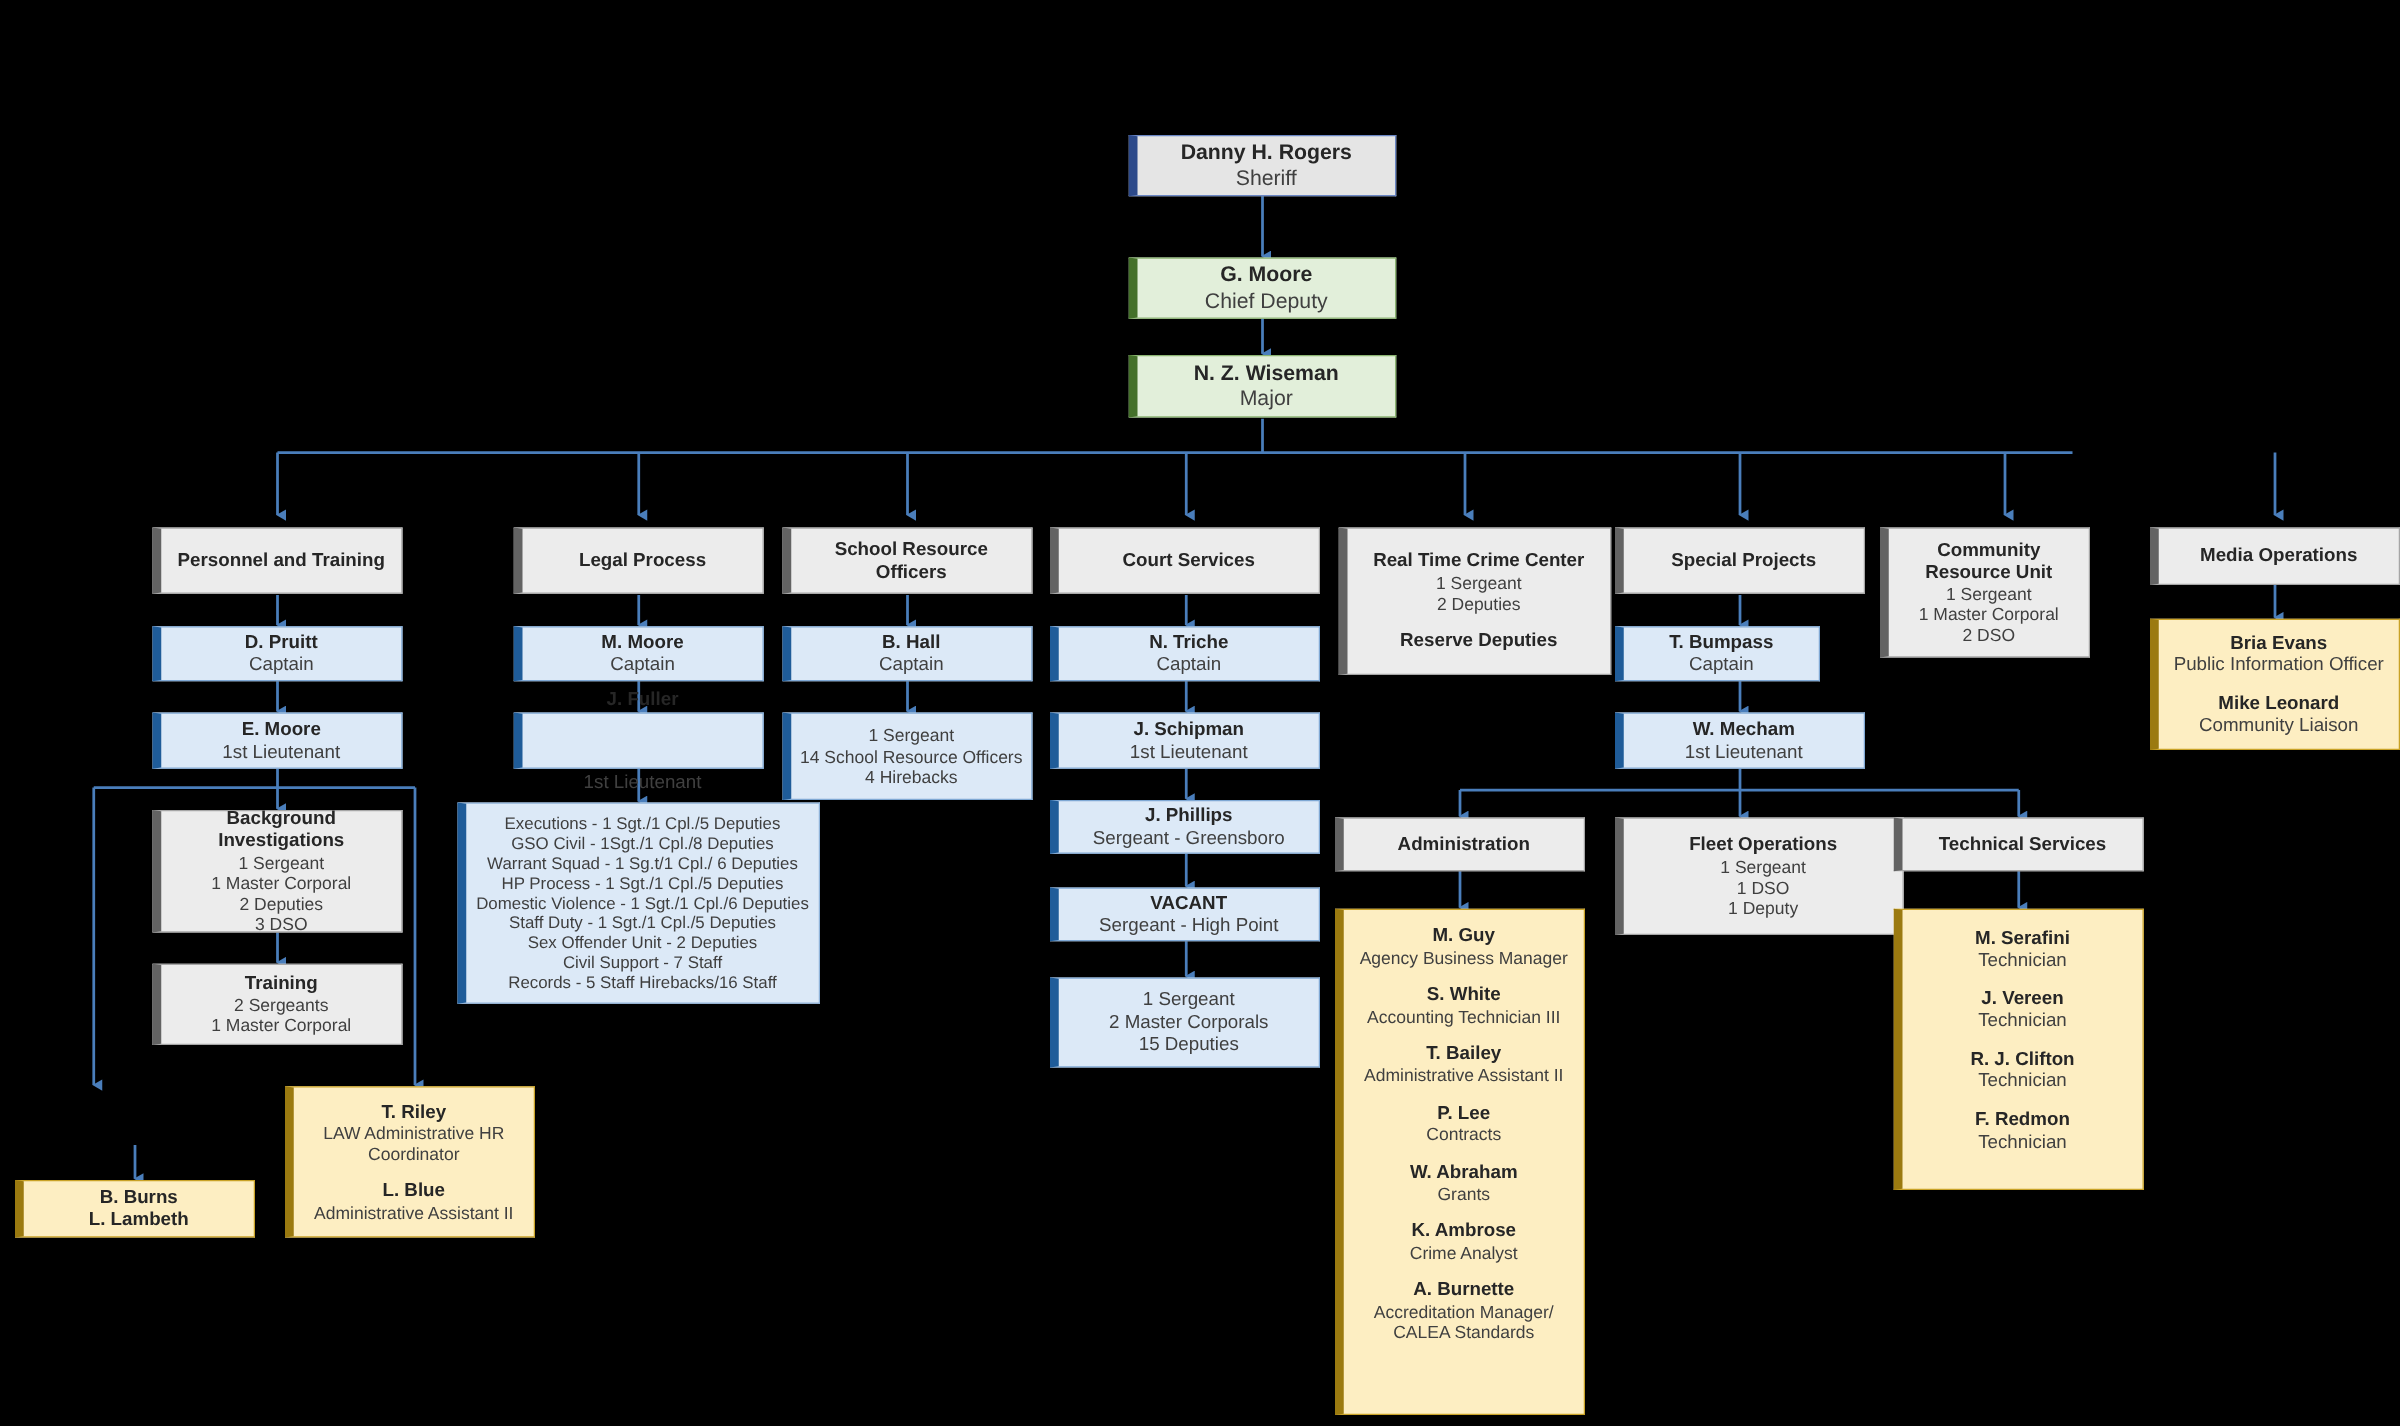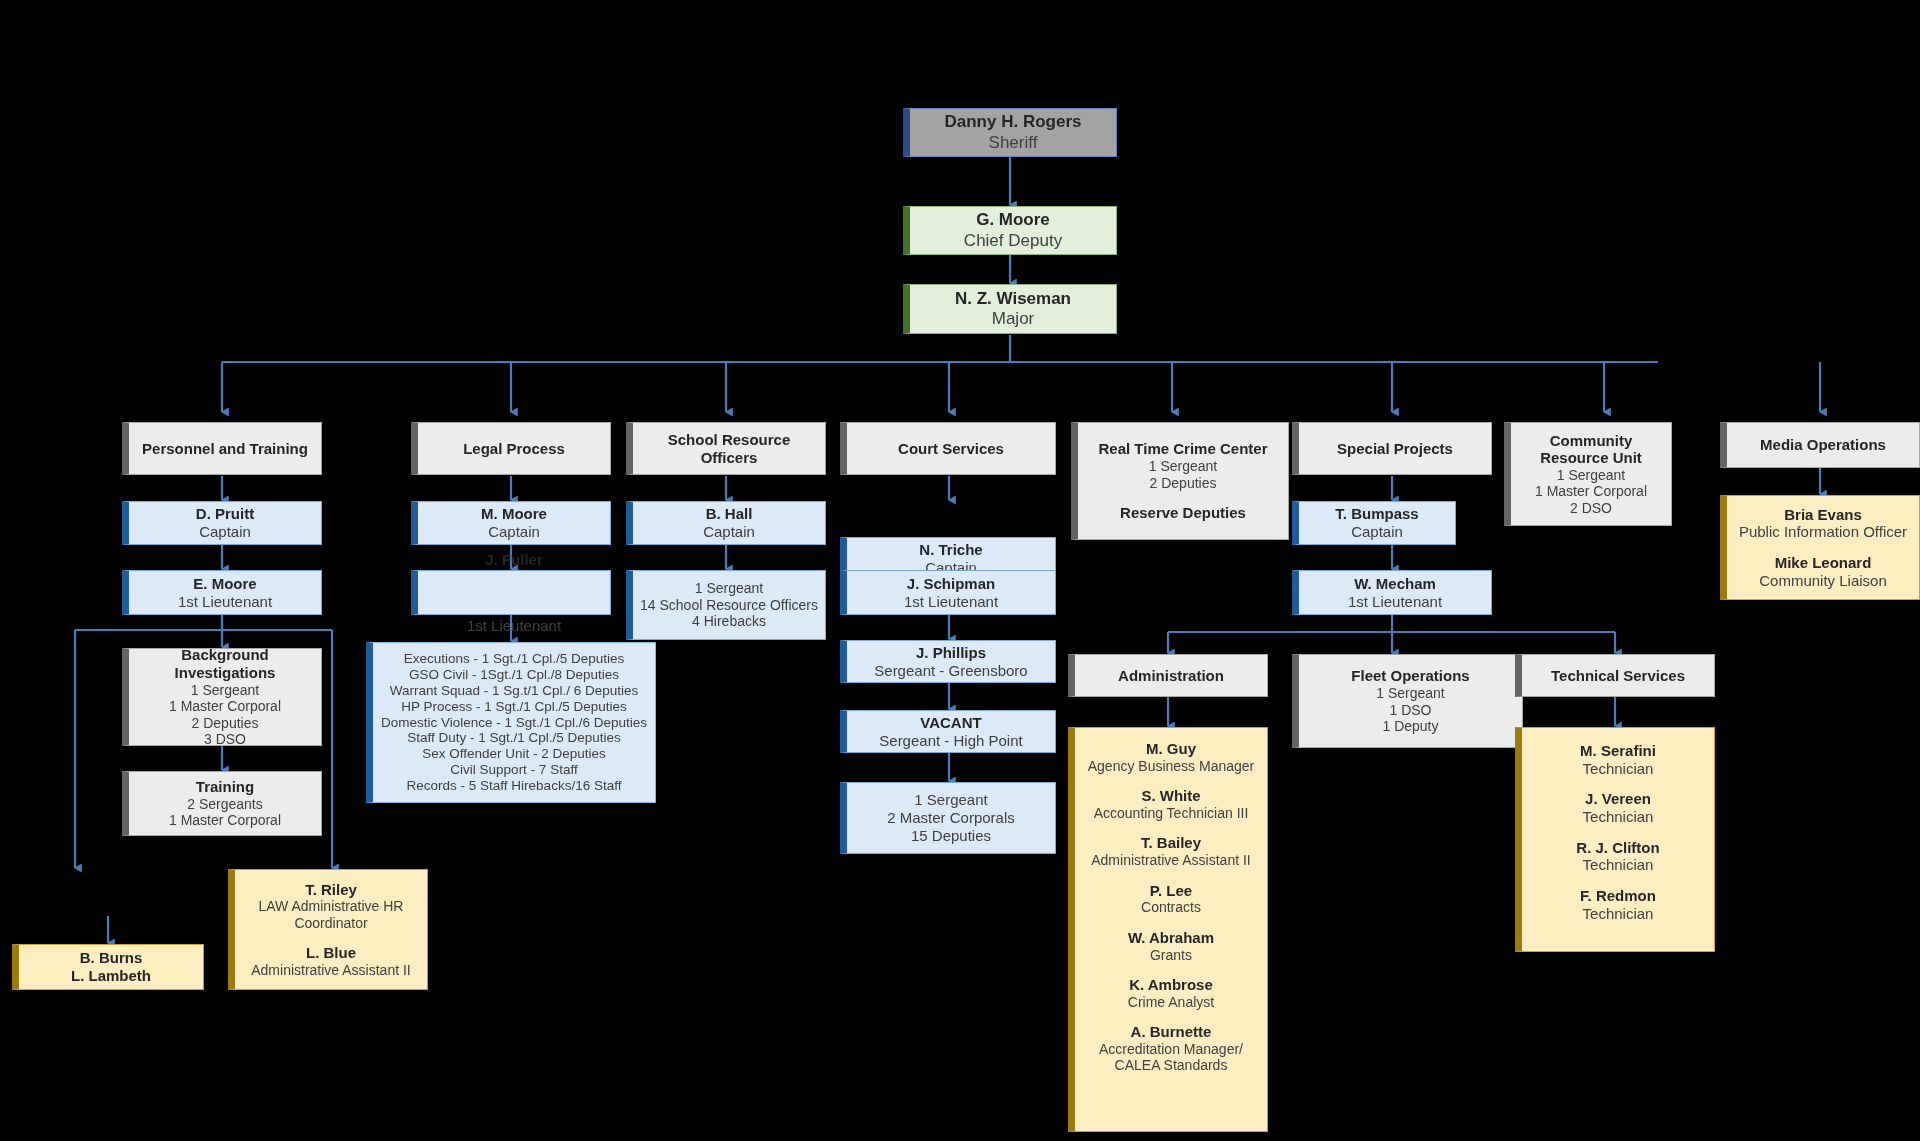--- a/index.html
+++ b/index.html
@@ -14,21 +14,21 @@
   .node{position:absolute;box-sizing:border-box;display:flex;flex-direction:column;
         align-items:center;justify-content:center;text-align:center;
         padding:4px 6px;line-height:1.18;}
   .node .nm{font-weight:bold;color:#262626;}
   .node .ti{color:#404040;}
   .node .ln{color:#3f3f3f;}
 
   
   .blue{background:#dce9f7;border:1px solid #7fa8d4;border-left:7px solid #1f5c99;}
   
-  .sheriff{background:#a3a3a3;border:1px solid #6a86c4;border-left:7px solid #2d4a8a;}
+  .sheriff{background:#e5e5e5;border:1px solid #6a86c4;border-left:7px solid #2d4a8a;}
   
   .green{background:#e2efda;border:1px solid #8bb472;border-left:7px solid #44702a;}
   
   .gray{background:#ececec;border:1px solid #a6a6a6;border-left:7px solid #636363;}
   
   .yellow{background:#fdeec2;border:1px solid #c9a227;border-left:7px solid #9b7a10;}
   
   .listbox{background:#dce9f7;border:1px solid #8fb3d9;border-left:7px solid #1f5c99;}
 
   .fs17{font-size:17px;}
@@ -204,21 +204,21 @@
   <div class="node blue fs14" style="left:626px;top:570px;width:200px;height:70px;">
     <div class="ln">1 Sergeant</div>
     <div class="ln">14 School Resource Officers</div>
     <div class="ln">4 Hirebacks</div>
   </div>
 
   <div class="node gray fs15" style="left:840px;top:422px;width:216px;height:53px;">
     <div class="nm">Court Services</div>
   </div>
 
-  <div class="node blue fs15" style="left:840px;top:501px;width:216px;height:44px;margin-top:36px;">
+  <div class="node blue fs15" style="left:840px;top:501px;width:216px;height:44px;">
     <div class="nm">N. Triche</div>
     <div class="ti">Captain</div>
   </div>
 
   <div class="node blue fs15" style="left:840px;top:570px;width:216px;height:45px;">
     <div class="nm">J. Schipman</div>
     <div class="ti">1st Lieutenant</div>
   </div>
 
   <div class="node blue fs15" style="left:840px;top:640px;width:216px;height:43px;">

